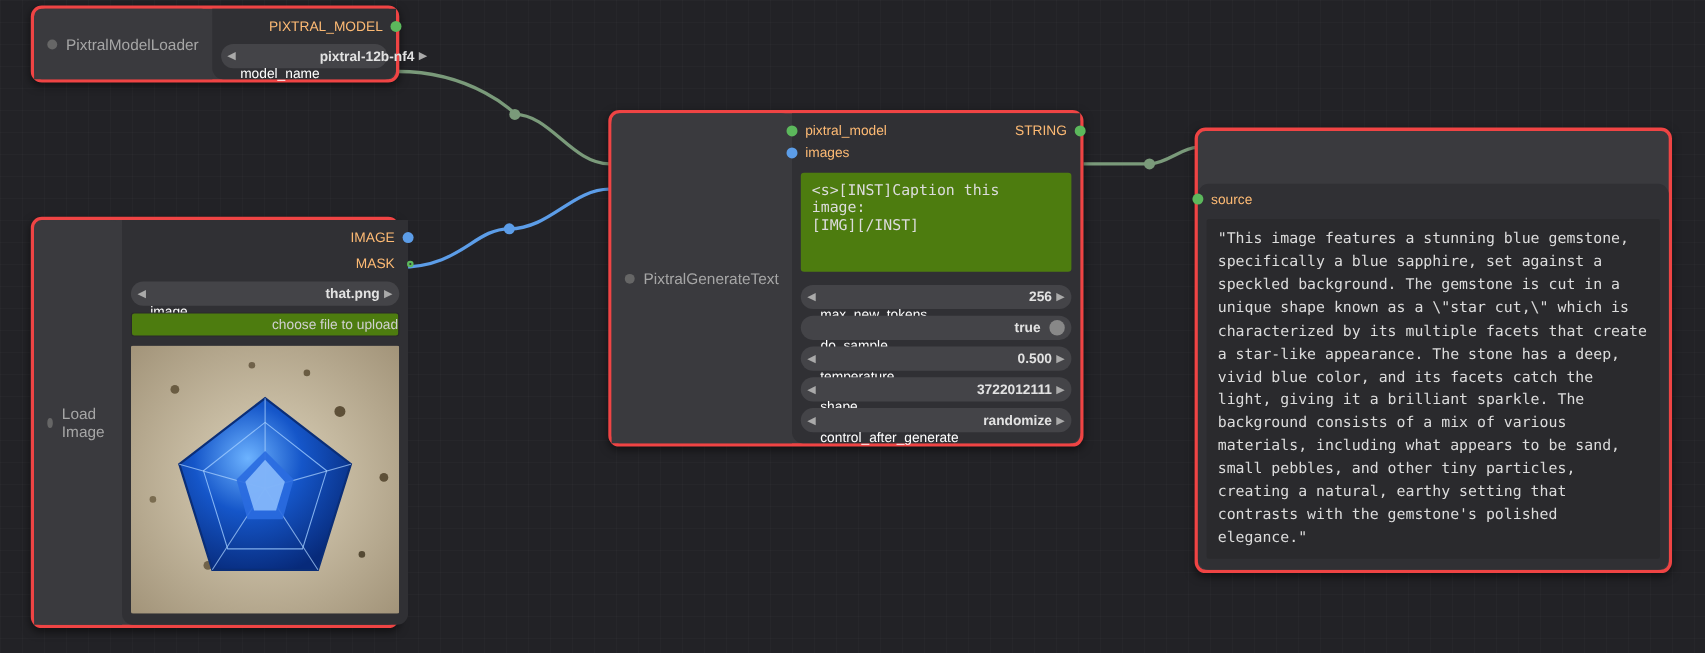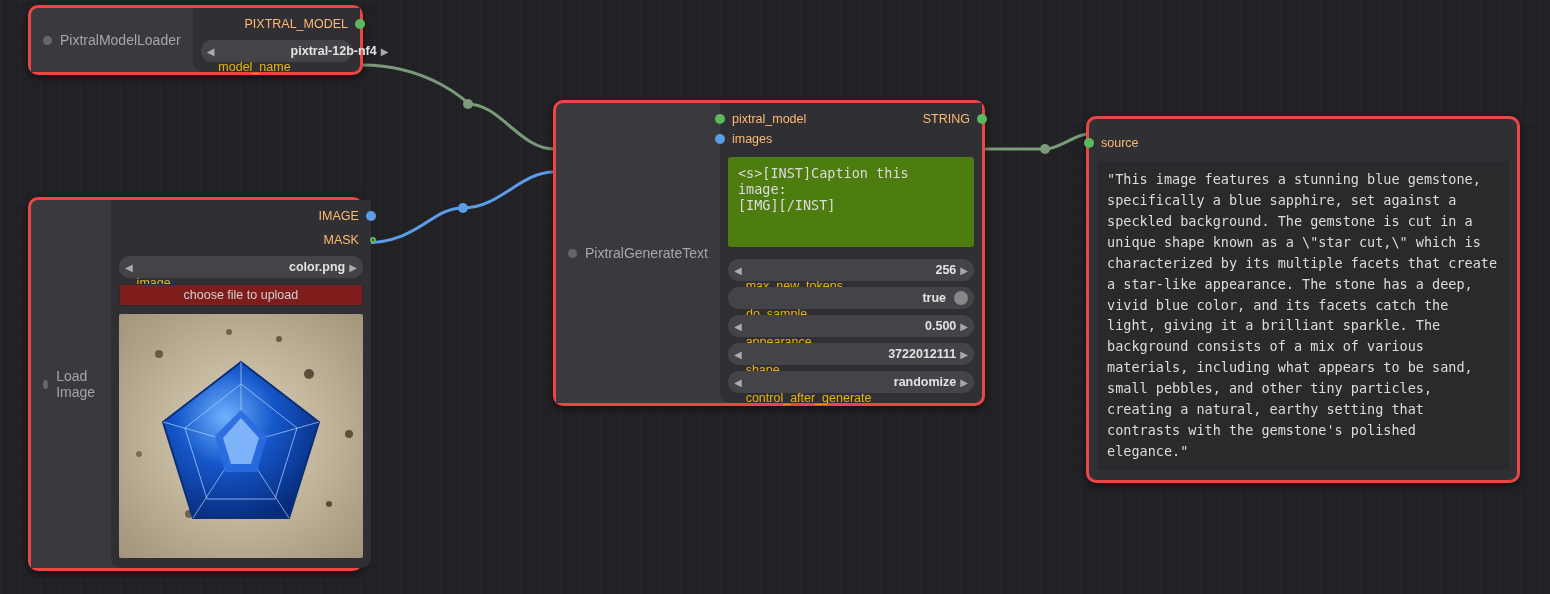--- a/index.html
+++ b/index.html
@@ -88,45 +88,45 @@
     padding: 0 6px;
     margin-top: 2px;
     font-size: 12.5px;
     color: #d4d4d4;
   }
   .param-pill .arrow {
     color: #aaa;
     font-size: 10px;
     user-select: none;
   }
-  .param-pill .pname { flex: 0 0 auto; padding-left: 4px; color:#eab308;margin-top:32px;}
+  .param-pill .pname { flex: 0 0 auto; padding-left: 4px; color:#ffffff;margin-top:32px;}
   .param-pill .pval { flex: 0 0 auto; padding-right: 4px; font-weight: bold; color:#e2e2e2;text-align:center;}
   .param-pill .toggle-knob {
     width: 14px; height: 14px;
     background: #888;
     border-radius: 50%;
     margin-left: 4px;
   }
   .textarea-box {
     background: #4d7c0f;
     border-radius: 3px;
     padding: 8px 10px;
     margin: 4px 0 6px 0;
     font-family: 'Consolas', 'Menlo', monospace;
     font-size: 13.5px;
     color: #dcdcdc;
     height: 90px;
     white-space: pre-wrap;
   }
   .btn-bar {
-    background: #7f1d1d;
+    background: #4d7c0f;
     border: 1px solid #2a2a2a;
     border-radius: 3px;
     height: 22px;
-    display:flex; align-items:center; justify-content:center;
+    display:flex; align-items:center; justify-content:flex-end;
     font-size: 12.5px;
     color: #d0d0d0;
     margin-top: 2px;
   }
   .img-preview {
     margin: 4px auto 0 auto;
     width: 244px;
     height: 244px;
     border-radius: 2px;
     overflow: hidden;
@@ -191,21 +191,21 @@
       <span class="port-dot right blue"></span>
     </div>
     <div class="port-row right">
       <span class="port-label">MASK</span>
       <span class="port-dot right greeno"></span>
     </div>
     <div class="param-pill">
       <span class="arrow">◀</span>
       <span class="pname">image</span>
       <span style="flex:1"></span>
-      <span class="pval">color.png</span>
+      <span class="pval">that.png</span>
       <span class="arrow">▶</span>
     </div>
     <div class="btn-bar">
       <span>choose file to upload</span>
     </div>
     <div class="img-preview">
       <svg width="244" height="244" viewBox="0 0 244 244">
         <defs>
           <radialGradient id="bg" cx="50%" cy="50%" r="80%">
             <stop offset="0%" stop-color="#ded4bc"></stop>
@@ -266,21 +266,21 @@
       <span class="arrow">▶</span>
     </div>
     <div class="param-pill">
       <span class="pname" style="padding-left:12px">do_sample</span>
       <span style="flex:1"></span>
       <span class="pval">true</span>
       <span class="toggle-knob"></span>
     </div>
     <div class="param-pill">
       <span class="arrow">◀</span>
-      <span class="pname">appearance</span>
+      <span class="pname">temperature</span>
       <span style="flex:1"></span>
       <span class="pval">0.500</span>
       <span class="arrow">▶</span>
     </div>
     <div class="param-pill">
       <span class="arrow">◀</span>
       <span class="pname">shape</span>
       <span style="flex:1"></span>
       <span class="pval">3722012111</span>
       <span class="arrow">▶</span>
@@ -289,20 +289,20 @@
       <span class="arrow">◀</span>
       <span class="pname">control_after_generate</span>
       <span style="flex:1"></span>
       <span class="pval">randomize</span>
       <span class="arrow">▶</span>
     </div>
   </div>
 </div>
 
 <div class="node" style="left:1086px; top:116px; width:434px;">
-  <div class="node-body" style="border-radius:10px; padding-top:14px;">
+  <div class="node-body" style="border-radius:10px; padding-top:4px;margin-top:48px;">
     <div class="port-row">
       <span class="port-dot left green"></span>
       <span class="port-label">source</span>
     </div>
     <div class="result-text">"This image features a stunning blue gemstone, specifically a blue sapphire, set against a speckled background. The gemstone is cut in a unique shape known as a \"star cut,\" which is characterized by its multiple facets that create a star-like appearance. The stone has a deep, vivid blue color, and its facets catch the light, giving it a brilliant sparkle. The background consists of a mix of various materials, including what appears to be sand, small pebbles, and other tiny particles, creating a natural, earthy setting that contrasts with the gemstone's polished elegance."</div>
   </div>
 </div>
 
 </body></html>

